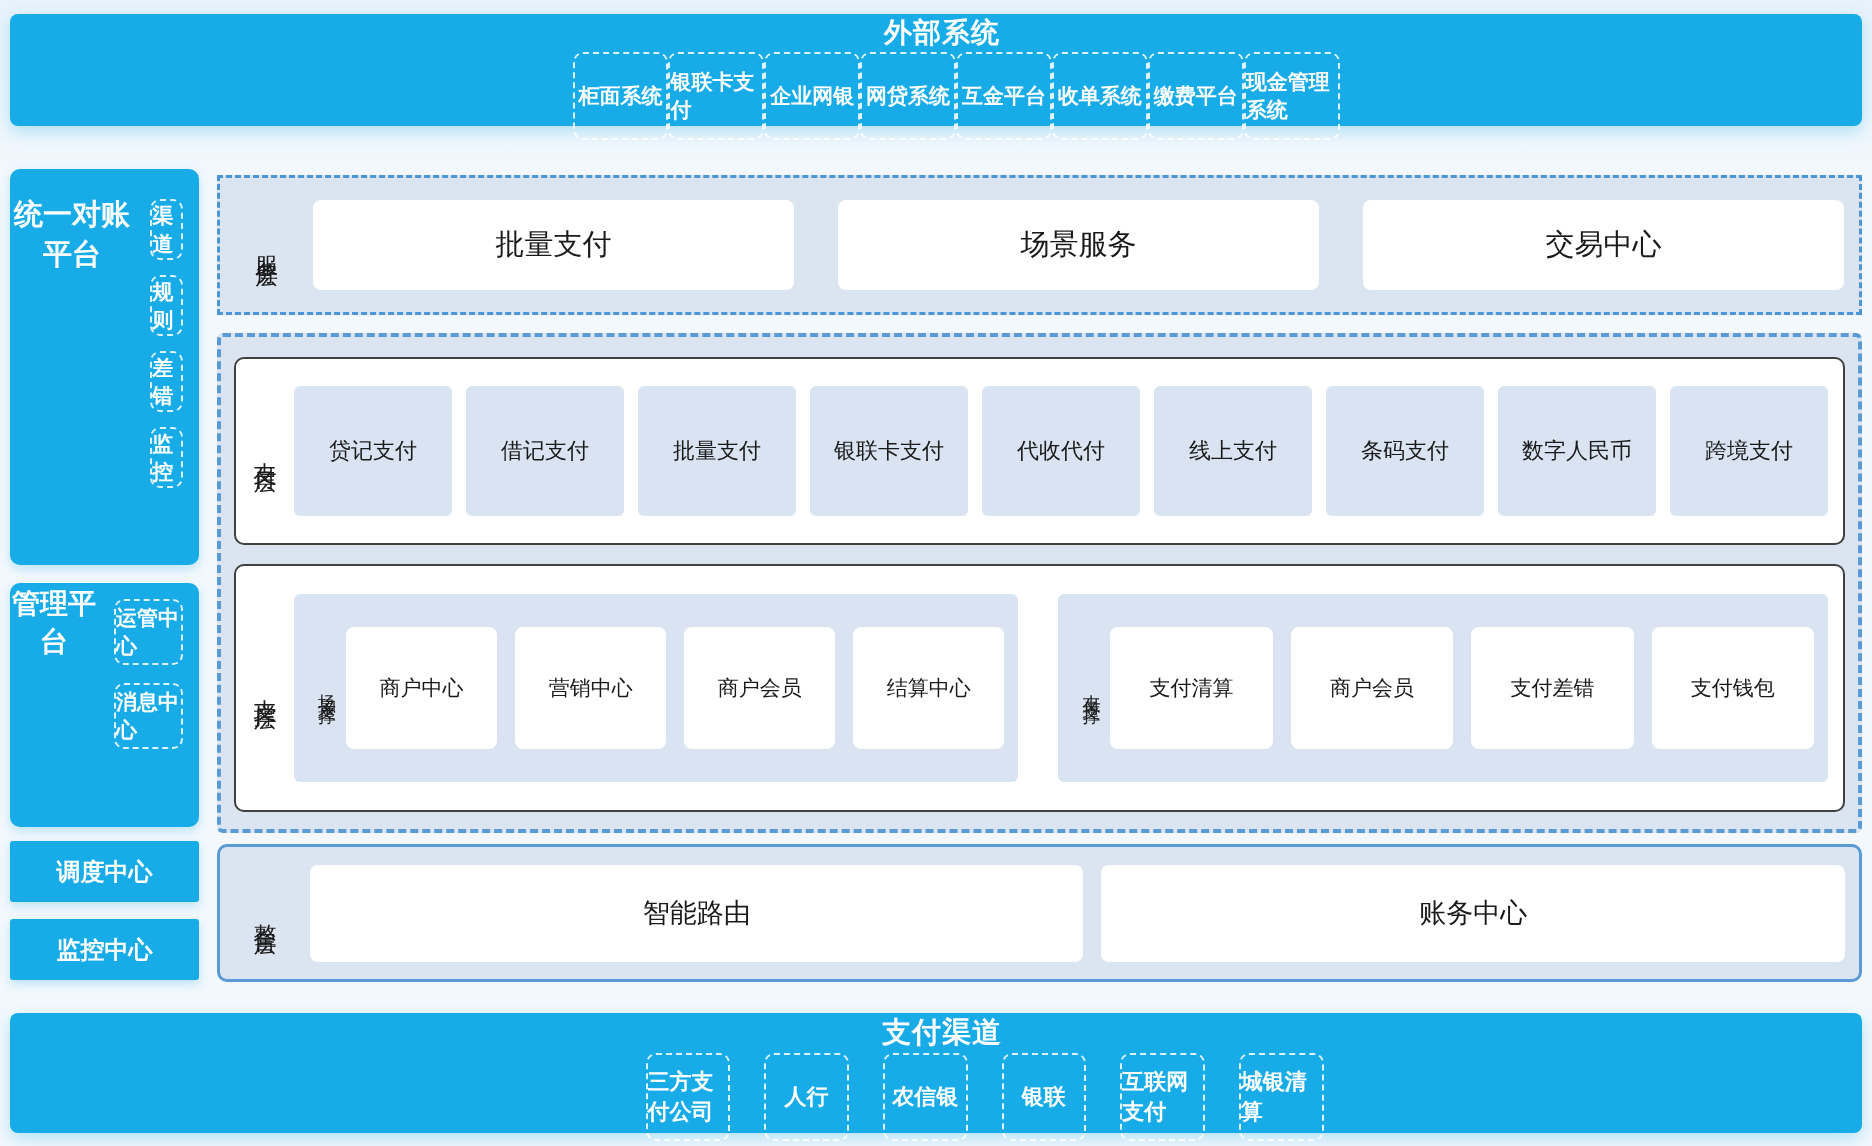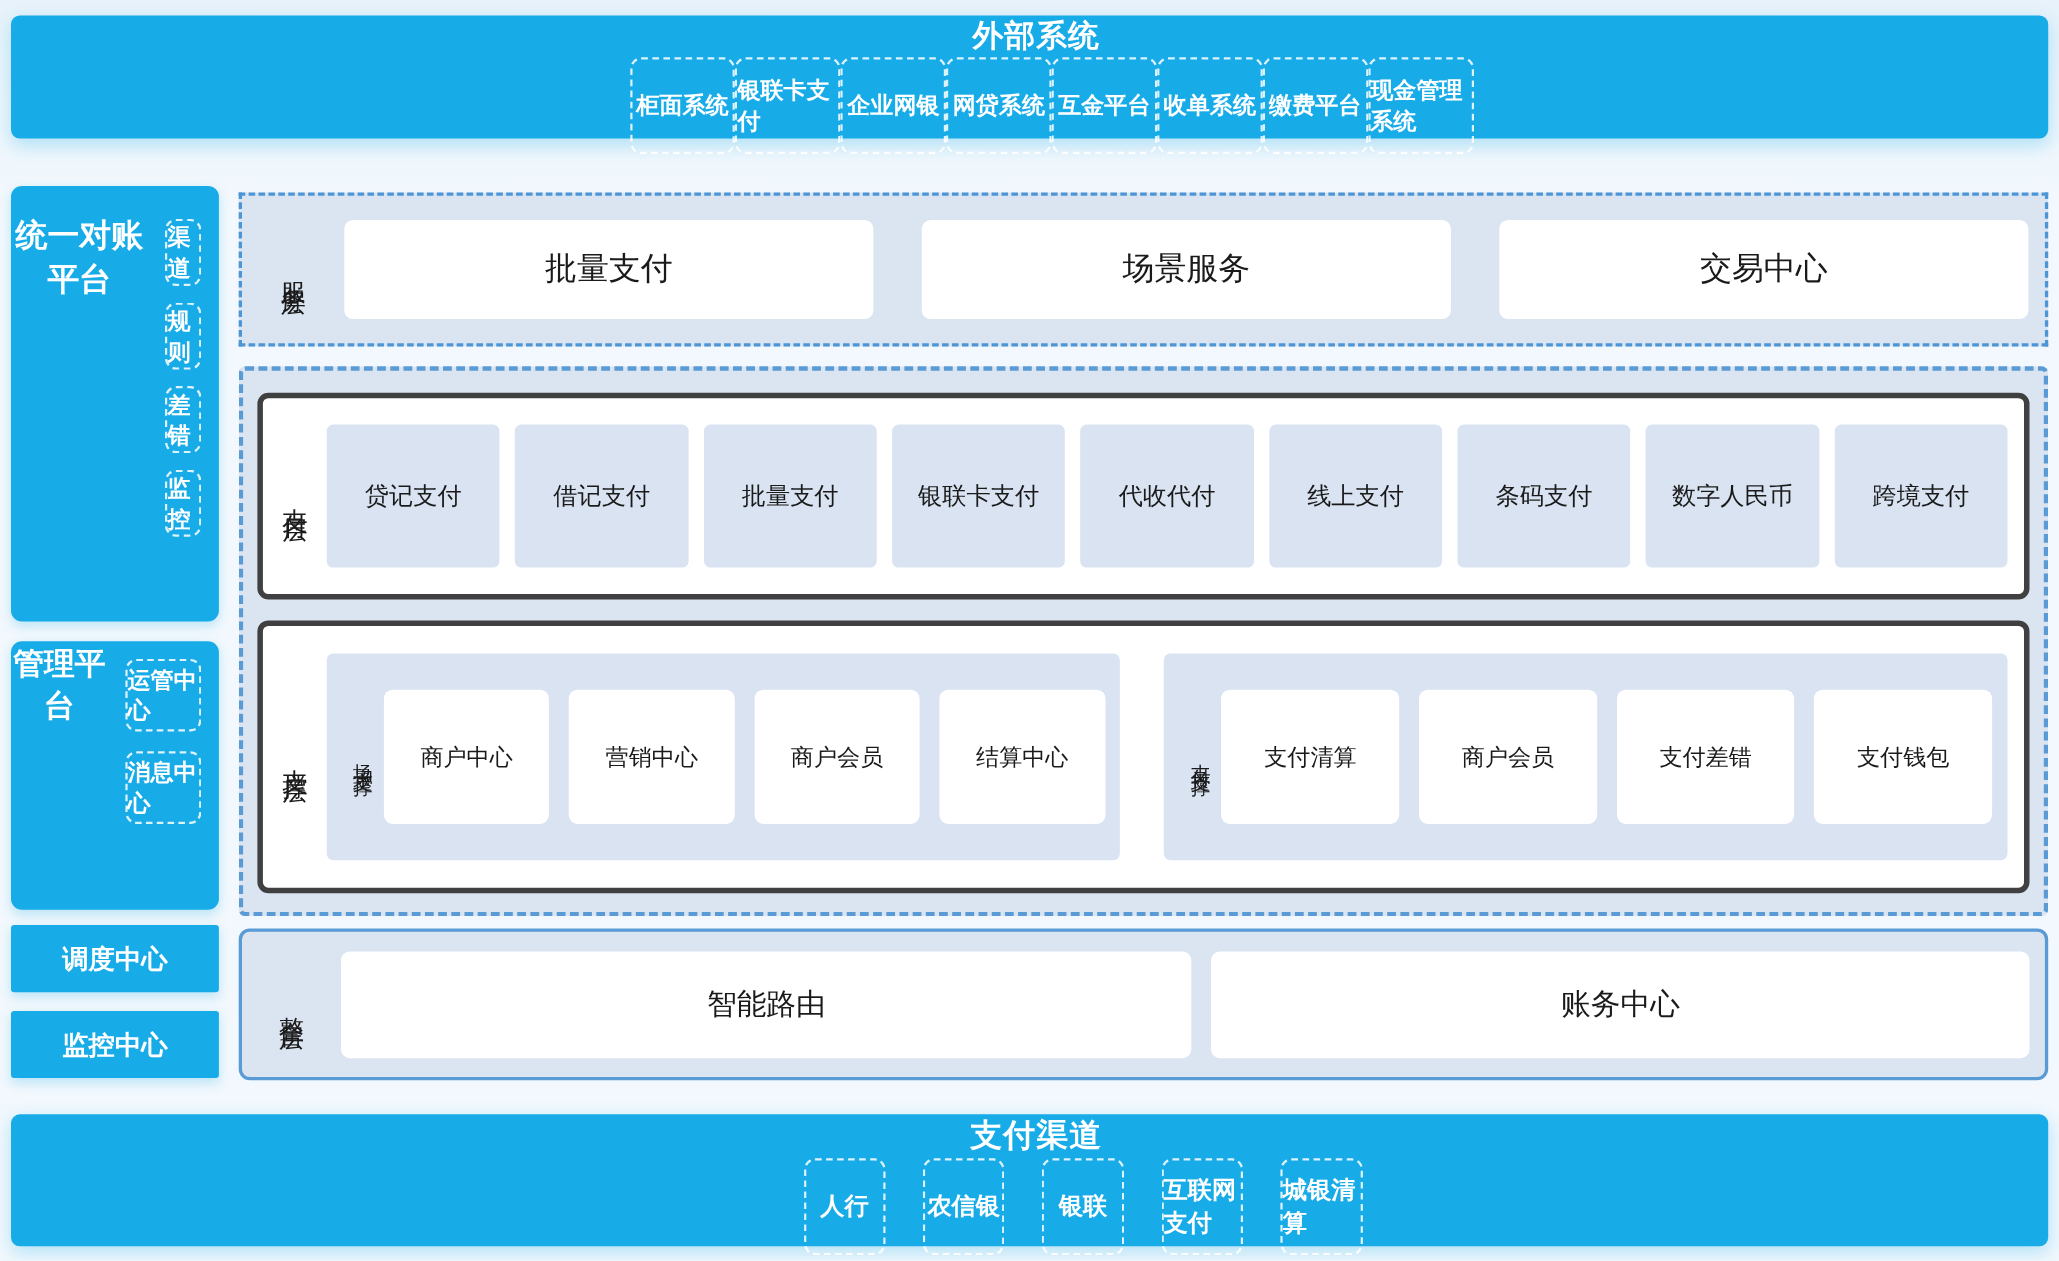--- a/index.html
+++ b/index.html
@@ -62,21 +62,21 @@
     display:flex; align-items:center; justify-content:center;
   }
   .service-items .whitebox{ flex:1; height:90px; font-size:29px; }
 
   .big-dash{
     position:absolute; left:217px; top:333px; width:1645px; height:500px;
     background:#dbe5f1; border:4px dashed #5b9bd5; border-radius:6px;
   }
   .inner-panel{
     position:absolute; left:13px; right:13px;
-    background:#fff; border:5px solid #404040; border-radius:10px;
+    background:#fff; border:2px solid #404040; border-radius:10px;
     display:flex; align-items:center; padding-right:15px;
   }
   .panel-pay{ top:20px; height:188px; }
   .panel-sup{ top:227px; height:248px; }
   .inner-panel .labelcell{ flex:0 0 58px; }
   .pay-items{ flex:1; display:flex; gap:14px; }
   .lightbox{
     background:#d9e3f2; border-radius:6px; color:#1a1a1a;
     display:flex; align-items:center; justify-content:center;
   }
@@ -211,20 +211,21 @@
     </div>
     <div class="int-items">
       <div class="whitebox int-route">智能路由</div>
       <div class="whitebox int-account">账务中心</div>
     </div>
   </div>
 
   <div class="banner blue" style="top:1013px;height:120px;">
     <div class="banner-title" style="width:170px;text-align:center;font-size:29px;">支付渠道</div>
     <div class="banner-items" style="margin-left:85px;gap:34px;">
+      <div class="wdash" style="height:88px;font-size:22px;">三方支付公司</div>
       <div class="wdash" style="height:88px;font-size:22px;">人行</div>
       <div class="wdash" style="height:88px;font-size:22px;">农信银</div>
       <div class="wdash" style="height:88px;font-size:22px;">银联</div>
       <div class="wdash" style="height:88px;font-size:22px;">互联网支付</div>
       <div class="wdash" style="height:88px;font-size:22px;">城银清算</div>
     </div>
   </div>
 
 </div>
 

